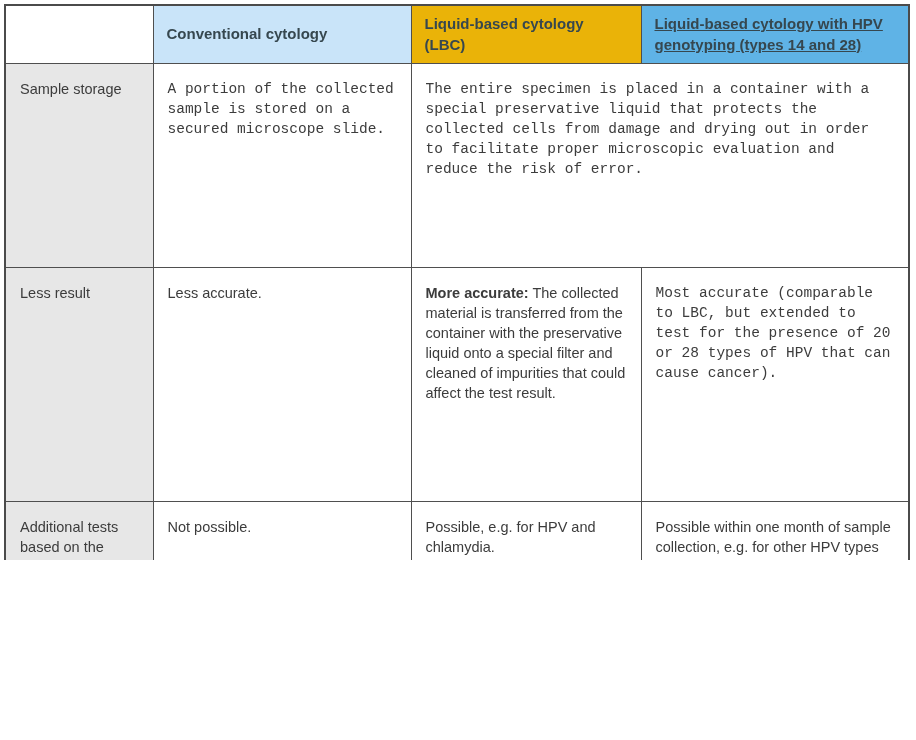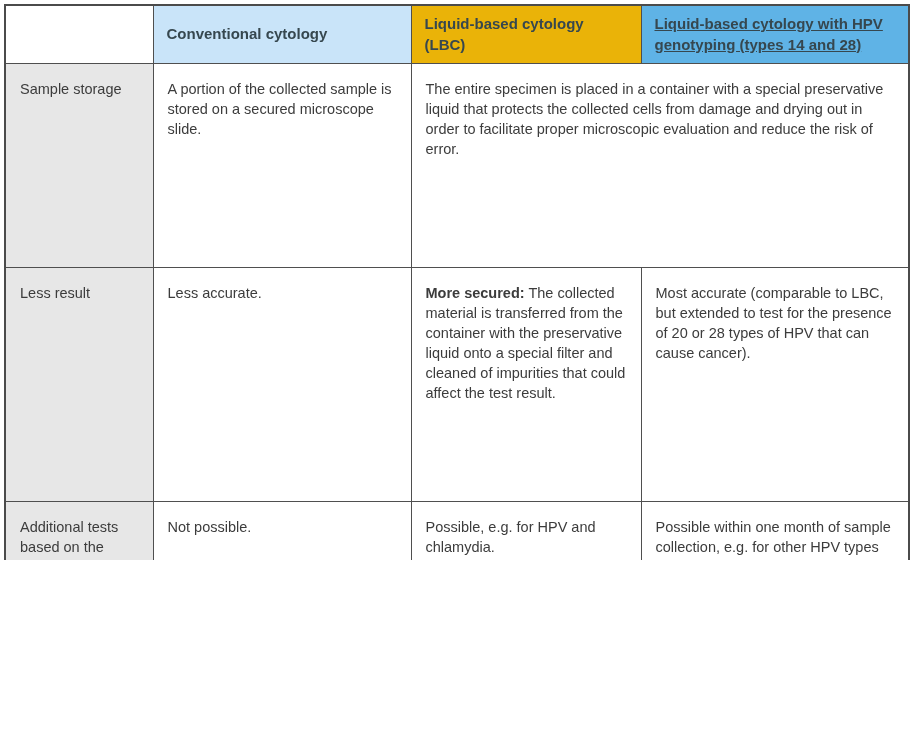--- a/index.html
+++ b/index.html
@@ -56,21 +56,21 @@
     font-weight: 400;
   }
   tr.collection-row th.rowlabel,
   tr.collection-row td { vertical-align: middle; }
 
   td.center-span {
     text-align: center;
     font-weight: 600;
     color: #373737;
   }
-  .semibold { font-weight: 600; color: #3a3a3a; }
+  .semibold { font-weight: 600; color: #3a3a3a; font-family: Liberation Mono, monospace; }
   b.lead { font-weight: 700; }
 </style>
 </head>
 <body>
 
 <div class="page">
   <table class="cmp">
     <colgroup>
       <col style="width:148px">
       <col style="width:258px">
@@ -87,21 +87,21 @@
     </thead>
     <tbody>
       <tr style="height:186px">
         <th class="rowlabel">Sample storage</th>
         <td class="semibold">A portion of the collected sample is stored on a secured microscope slide.</td>
         <td class="semibold" colspan="2">The entire specimen is placed in a container with a special preservative liquid that protects the collected cells from damage and drying out in order to facilitate proper microscopic evaluation and reduce the risk of error.</td>
       </tr>
       <tr style="height:213px">
         <th class="rowlabel">Less result</th>
         <td>Less accurate.</td>
-        <td><b class="lead">More secured:</b><span> The collected material is transferred from the container with the preservative liquid onto a special filter and cleaned of impurities that could affect the test result.</span></td>
+        <td><b class="lead">More accurate:</b><span> The collected material is transferred from the container with the preservative liquid onto a special filter and cleaned of impurities that could affect the test result.</span></td>
         <td class="semibold">Most accurate (comparable to LBC, but extended to test for the presence of 20 or 28 types of HPV that can cause cancer).</td>
       </tr>
       <tr style="height:213px">
         <th class="rowlabel">Additional tests based on the same sample</th>
         <td>Not possible.</td>
         <td>Possible, e.g. for HPV and chlamydia.</td>
         <td>Possible within one month of sample collection, e.g. for other HPV types and chlamydia. If further diagnostics are needed, patients avoid the cost of a follow-up visit.</td>
       </tr>
     </tbody>
   </table>

